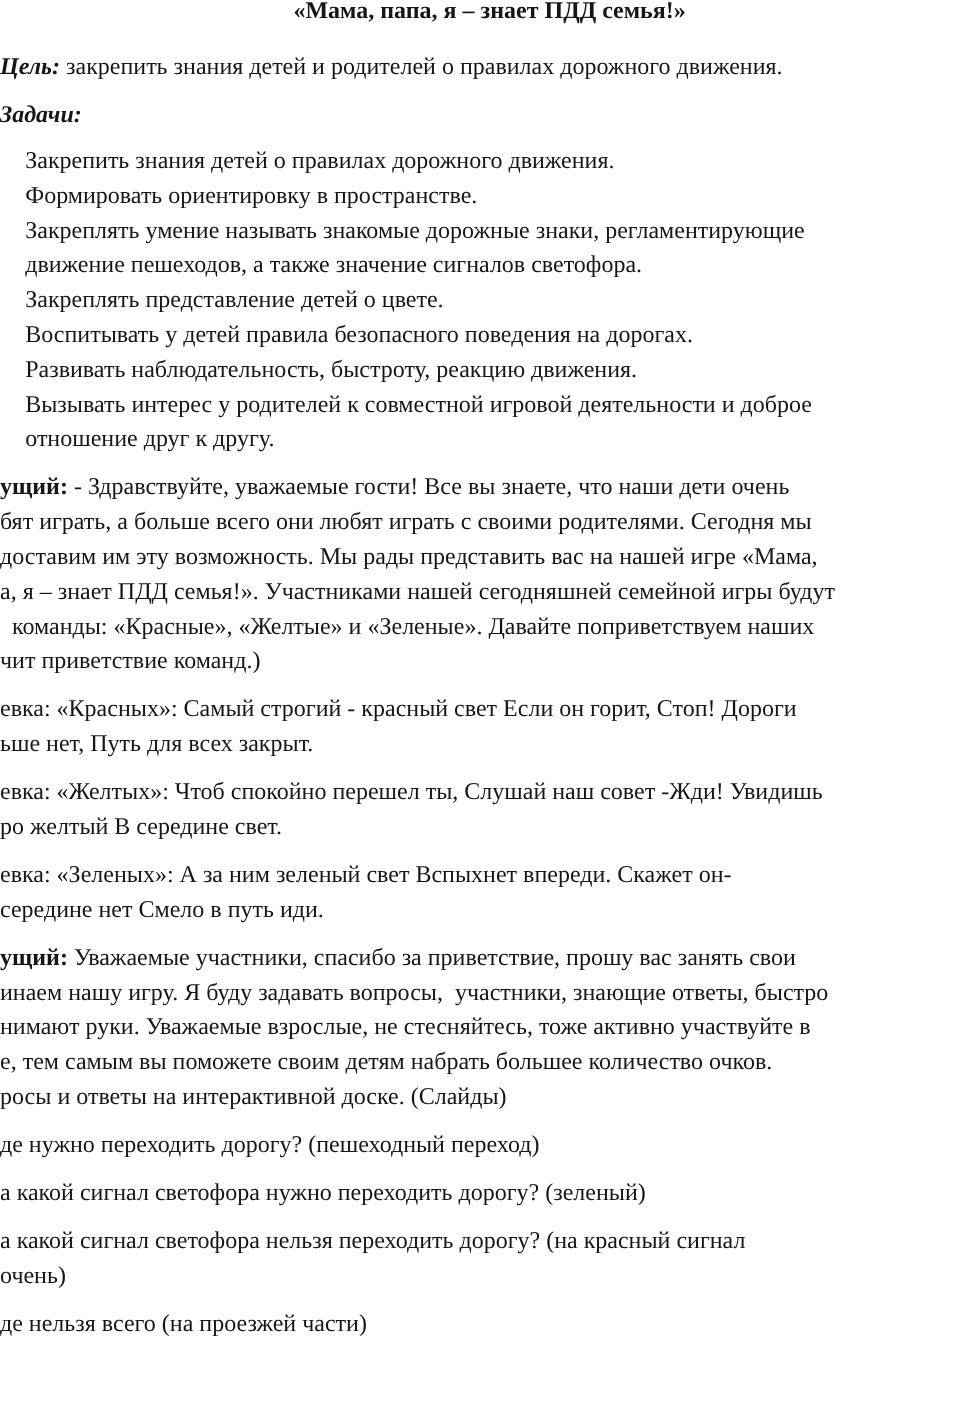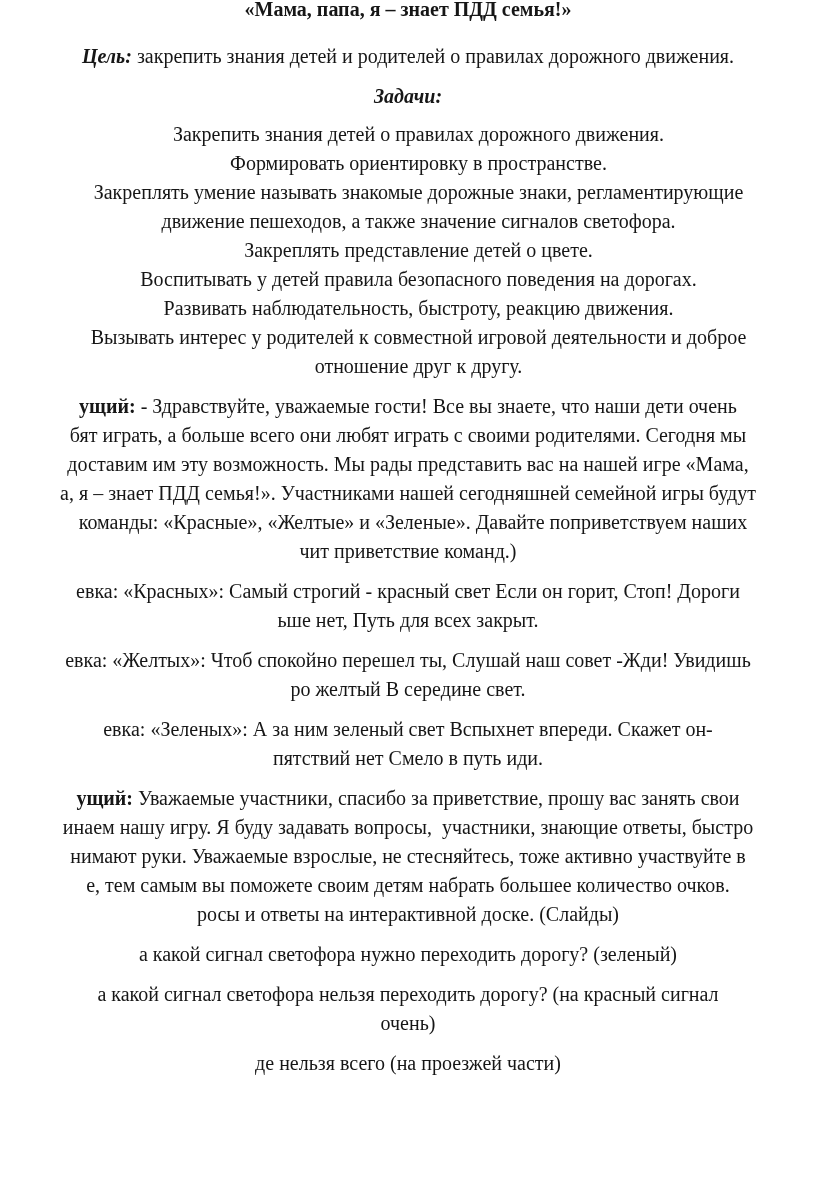--- a/index.html
+++ b/index.html
@@ -19,21 +19,21 @@
     height: 1185px;
     overflow: hidden;
   }
   .title {
     margin-top: -5px;
     margin-bottom: 18px;
     text-align: center;
     font-weight: bold;
     white-space: pre;
   }
-  .para { margin: 0; text-align: center; }
+  .para { margin: 0; }
   .k-lead     { margin-top: 11px; }
   .k-heading  { margin-top: 11px; }
   .k-body     { margin-top: 11px; }
   .k-question { margin-top: 11px; }
   .k-list-first { margin-top: 9px;  margin-left: 21px; }
   .k-list       { margin-top: 0;    margin-left: 21px; }
   .line { white-space: pre; }
   .seg-n  { font-weight: normal; font-style: normal; }
   .seg-b  { font-weight: bold;   font-style: normal; }
   .seg-bi { font-weight: bold;   font-style: italic; }
@@ -84,28 +84,31 @@
       <div class="para k-body">
         <div class="line"><span class="seg-n">евка: «Красных»: Самый строгий - красный свет Если он горит, Стоп! Дороги</span></div>
         <div class="line"><span class="seg-n">ьше нет, Путь для всех закрыт.</span></div>
       </div>
       <div class="para k-body">
         <div class="line"><span class="seg-n">евка: «Желтых»: Чтоб спокойно перешел ты, Слушай наш совет -Жди! Увидишь</span></div>
         <div class="line"><span class="seg-n">ро желтый В середине свет.</span></div>
       </div>
       <div class="para k-body">
         <div class="line"><span class="seg-n">евка: «Зеленых»: А за ним зеленый свет Вспыхнет впереди. Скажет он-</span></div>
-        <div class="line"><span class="seg-n">пятствий нет Смело в путь иди.</span></div>
+        <div class="line"><span class="seg-n">середине нет Смело в путь иди.</span></div>
       </div>
       <div class="para k-body">
         <div class="line"><span class="seg-b">ущий:</span><span class="seg-n"> Уважаемые участники, спасибо за приветствие, прошу вас занять свои</span></div>
         <div class="line"><span class="seg-n">инаем нашу игру. Я буду задавать вопросы,  участники, знающие ответы, быстро</span></div>
         <div class="line"><span class="seg-n">нимают руки. Уважаемые взрослые, не стесняйтесь, тоже активно участвуйте в</span></div>
         <div class="line"><span class="seg-n">е, тем самым вы поможете своим детям набрать большее количество очков.</span></div>
         <div class="line"><span class="seg-n">росы и ответы на интерактивной доске. (Слайды)</span></div>
+      </div>
+      <div class="para k-question">
+        <div class="line"><span class="seg-n">де нужно переходить дорогу? (пешеходный переход)</span></div>
       </div>
       <div class="para k-question">
         <div class="line"><span class="seg-n">а какой сигнал светофора нужно переходить дорогу? (зеленый)</span></div>
       </div>
       <div class="para k-question">
         <div class="line"><span class="seg-n">а какой сигнал светофора нельзя переходить дорогу? (на красный сигнал</span></div>
         <div class="line"><span class="seg-n">очень)</span></div>
       </div>
       <div class="para k-question">
         <div class="line"><span class="seg-n">де нельзя всего (на проезжей части)</span></div>

